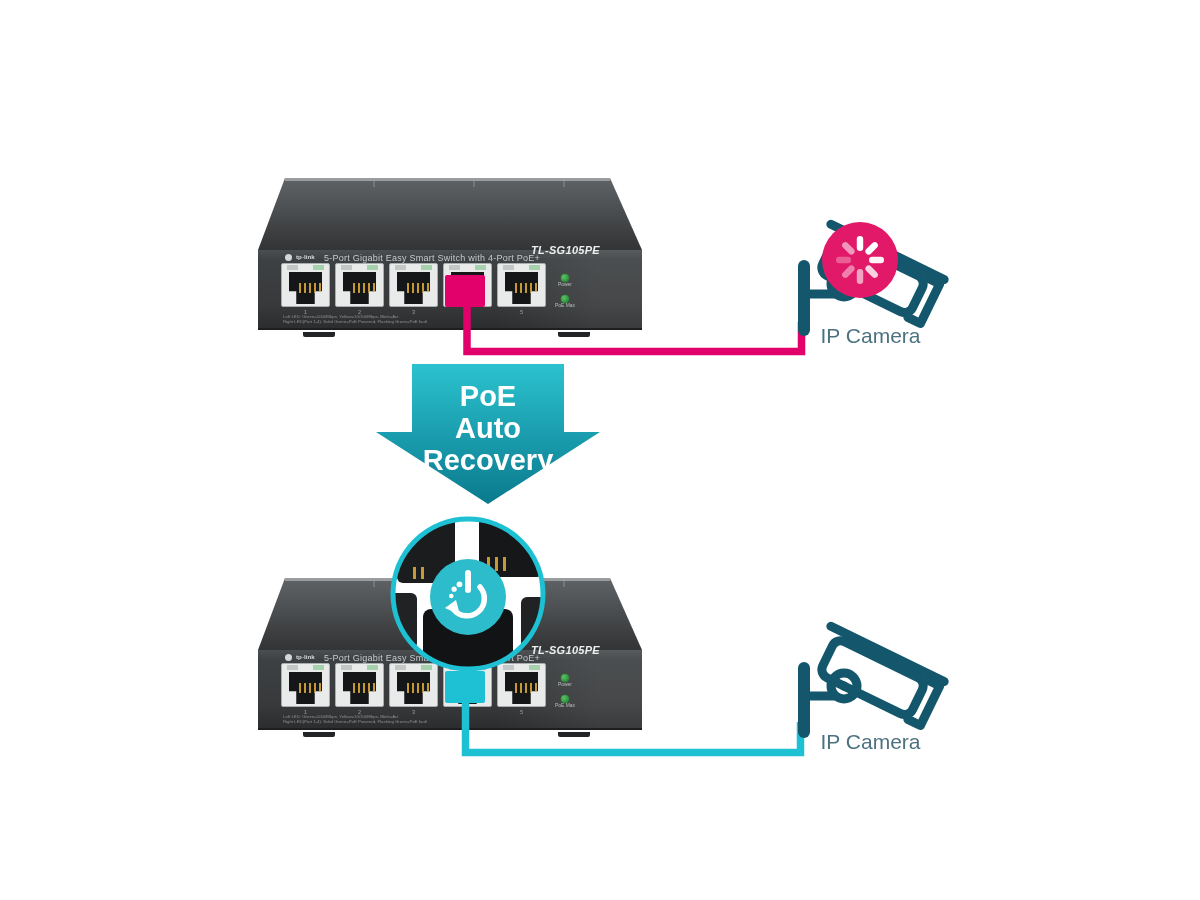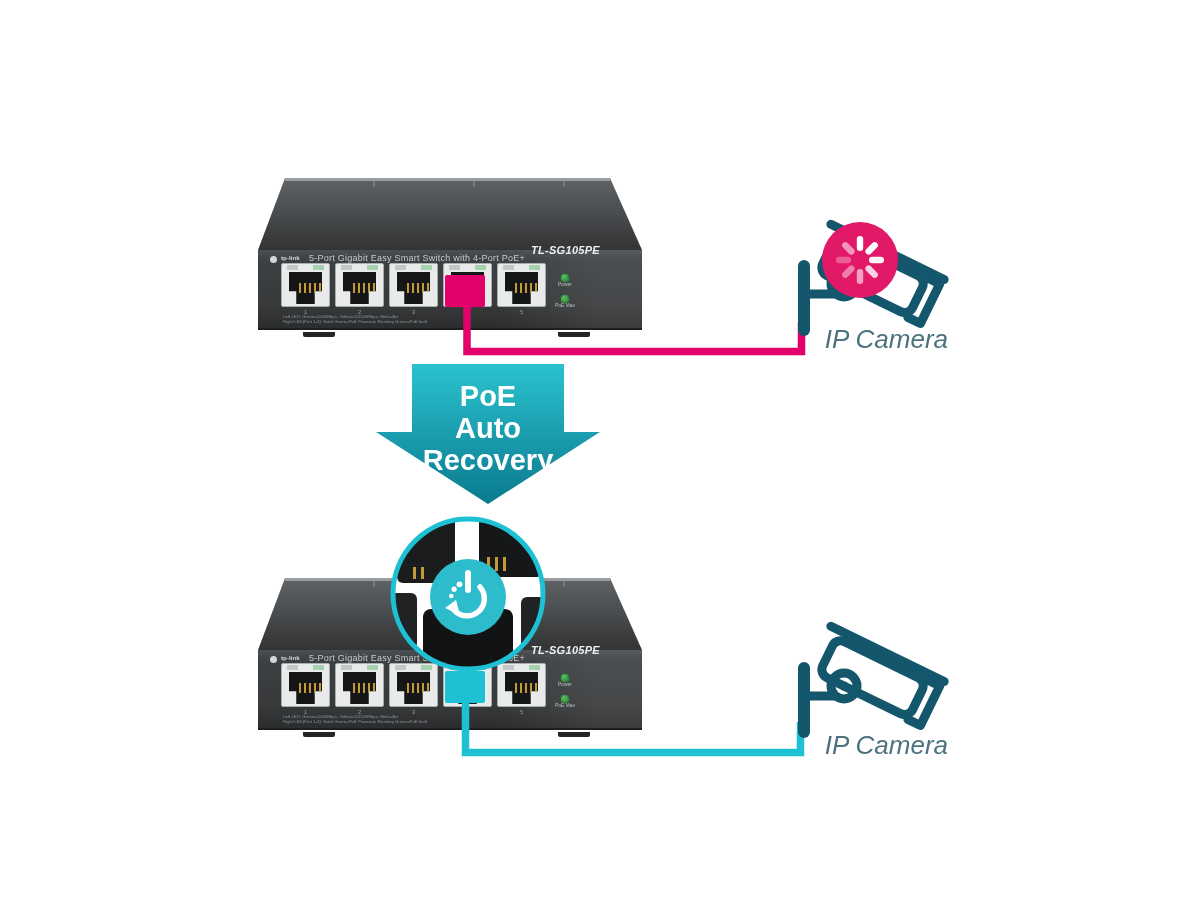--- a/index.html
+++ b/index.html
@@ -10,22 +10,22 @@
   .switch { position:absolute; width:384px; height:162px; z-index:1; }
   .sw-topsurface { position:absolute; left:0; top:0; width:384px; height:72px;
       clip-path:polygon(27px 0, 352px 0, 384px 72px, 0 72px);
       background:linear-gradient(180deg,#606365 0%,#505355 35%,#3f4143 70%,#323436 100%); }
   .sw-rim { position:absolute; left:27px; top:0; width:325px; height:2.5px; background:#9a9da0; }
   .sw-seam { position:absolute; top:3px; width:1.5px; height:6px; background:#73767a; }
   .sw-panel { position:absolute; left:0; top:72px; width:384px; height:80px;
       background:linear-gradient(90deg, rgba(255,255,255,0) 62%, rgba(255,255,255,0.07) 88%),
                  linear-gradient(180deg,#4c4f51 0%,#3e4143 12%,#37393b 70%,#2b2d2f 100%);
       border-bottom:2px solid #1c1e1f; }
-  .sw-header { position:absolute; left:12px; top:74px; width:360px; height:11px;
-      display:flex; align-items:flex-end; gap:4px; }
+  .sw-header { position:absolute; left:27px; top:74px; width:360px; height:11px;
+      display:flex; align-items:center; gap:4px; }
   .brand-dot { width:7px; height:7px; border-radius:50%; background:#d4d7d8; flex:0 0 auto; }
   .brand-txt { font-size:8px; transform:scale(0.78); transform-origin:left center;
       color:#d4d7d8; font-weight:bold; white-space:nowrap; }
   .sw-title { font-size:9px; letter-spacing:0.25px; color:#c7cacb; white-space:nowrap; }
   .sw-model { position:absolute; right:42px; top:66px; font-size:11px; font-weight:bold;
       font-style:italic; color:#eceeee; letter-spacing:0.3px; }
   .port { position:absolute; top:85px; width:49px; height:44px; background:#e9ebeb;
       border:1px solid #a9adae; border-radius:2px; }
   .tab-l { position:absolute; top:1px; left:5px;  width:11px; height:5px; background:#c3c7c8; }
   .tab-r { position:absolute; top:1px; right:5px; width:11px; height:5px; background:#a5d2ad; }
@@ -42,22 +42,22 @@
       background:radial-gradient(circle at 35% 35%, #5ac465, #2c8a38 75%); box-shadow:0 0 2px rgba(44,138,56,.8); }
   .led-label { font-size:8px; transform:scale(0.62); transform-origin:center top; color:#b9bdbe; height:9px; }
   .foot { position:absolute; top:154px; width:32px; height:5px; background:#232527; border-radius:0 0 2px 2px; }
 
   
   .layer { position:absolute; left:0; top:0; width:1200px; height:900px; pointer-events:none; }
   .cables { z-index:2; }
   .arrow-svg { position:absolute; left:370px; top:358px; z-index:2; }
   .arrow-text { font-family:"Liberation Sans", sans-serif; font-weight:bold; font-size:29px; fill:#ffffff; }
   .cam-svg { position:absolute; width:160px; height:150px; z-index:4; }
-  .cam-label { position:absolute; left:793px; width:155px; text-align:right; font-size:26px;
-      color:#4C7280; z-index:4;font-style:italic; }
+  .cam-label { position:absolute; left:793px; width:155px; text-align:center; font-size:21px;
+      color:#4C7280; z-index:4; }
   .mag-svg { position:absolute; left:383px; top:509px; z-index:3; }
 </style>
 </head>
 <body>
 
 <div id="canvas">
 
   <div class="switch" style="left:258px; top:178px;">
     <div class="sw-topsurface">
       <div class="sw-rim"></div>

